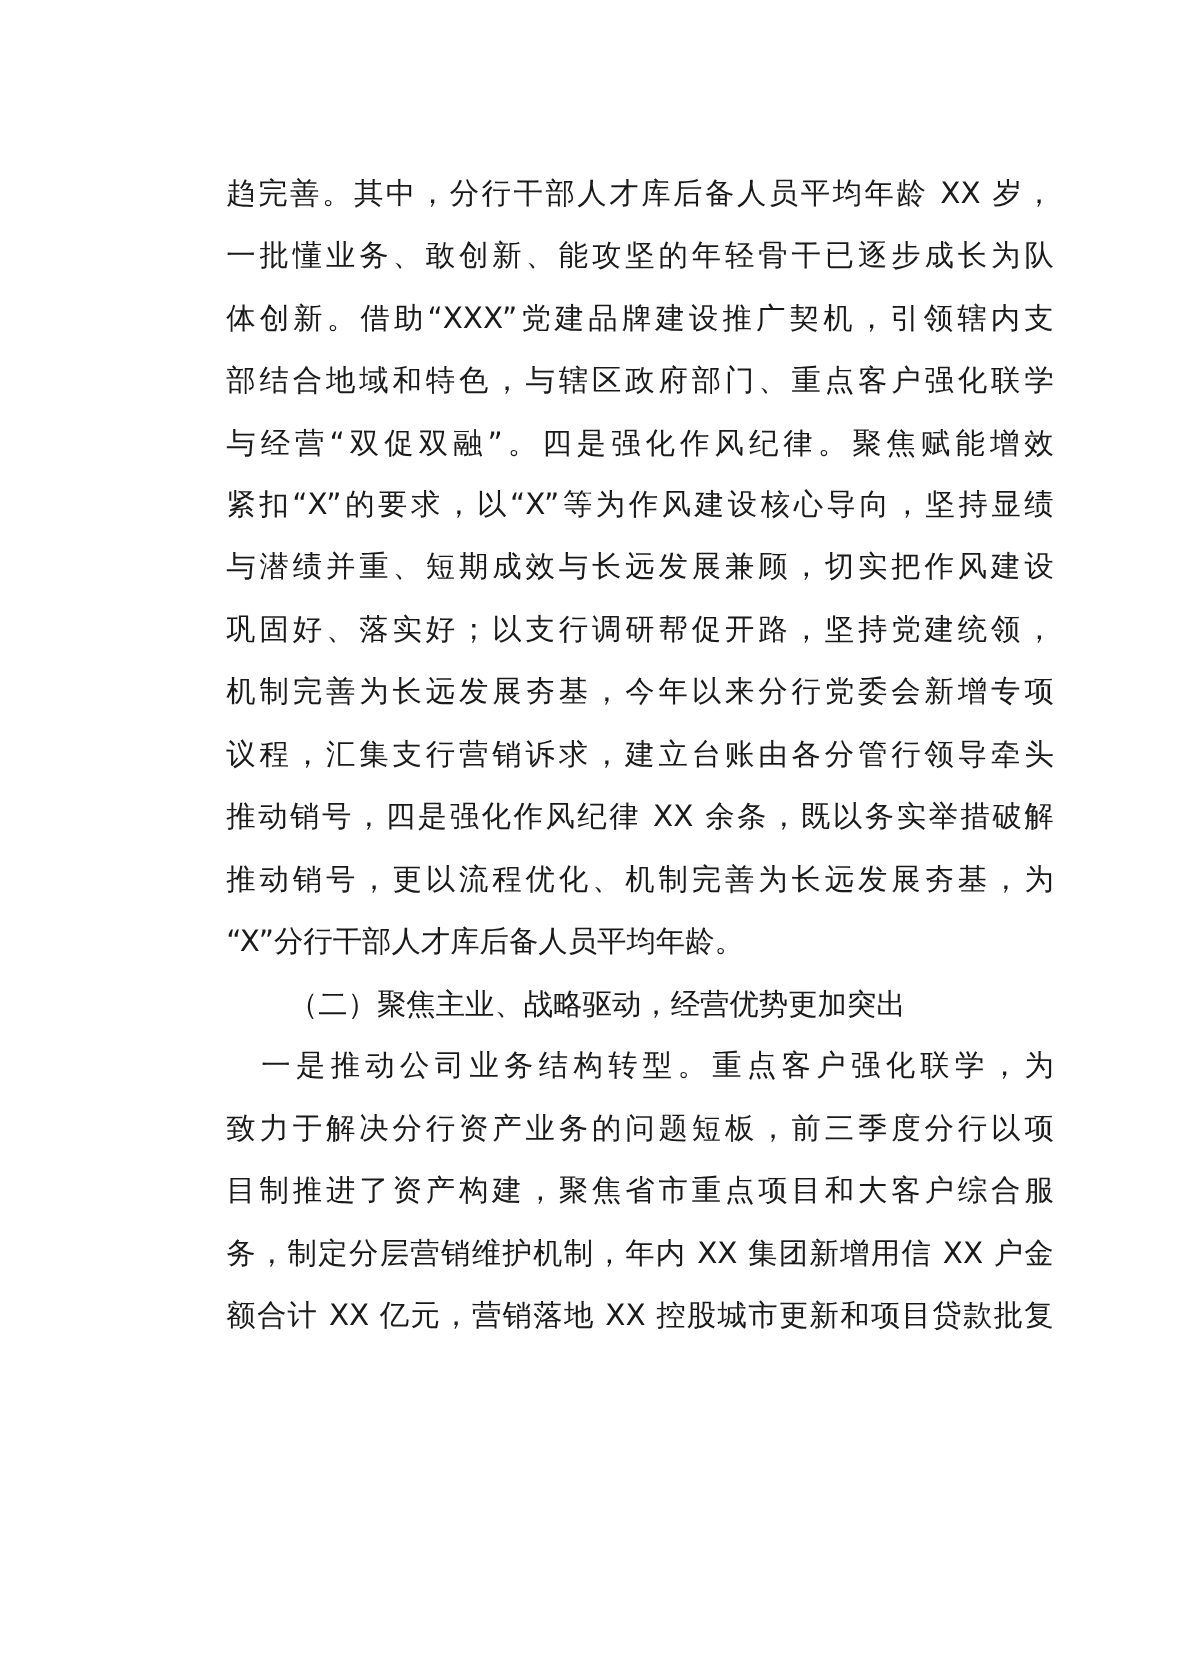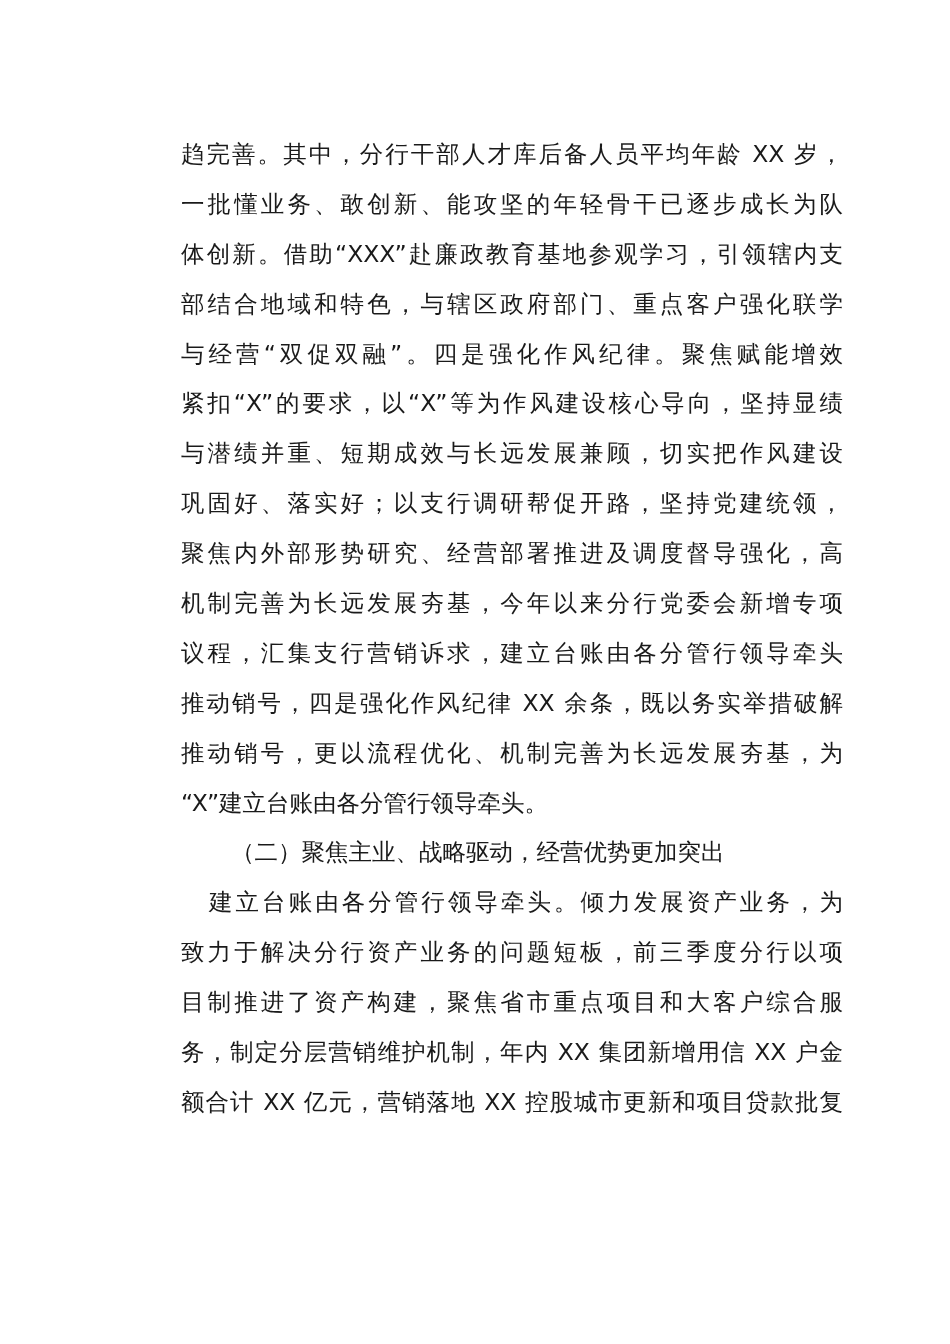--- a/index.html
+++ b/index.html
@@ -19,36 +19,35 @@
   .line.indent { padding-left: 50px; text-align-last: left; }
   .line.indent-j { padding-left: 28px; }
 </style>
 </head>
 <body>
 
 <div class="page">
   <div>
     <div class="line">趋完善。其中，分行干部人才库后备人员平均年龄 XX 岁，</div>
     <div class="line">一批懂业务、敢创新、能攻坚的年轻骨干已逐步成长为队</div>
-    <div class="line">体创新。借助“XXX”赴廉政教育基地参观学习，引领辖内支</div>
+    <div class="line">体创新。借助“XXX”党建品牌建设推广契机，引领辖内支</div>
     <div class="line">部结合地域和特色，与辖区政府部门、重点客户强化联学</div>
     <div class="line">与经营“双促双融”。四是强化作风纪律。聚焦赋能增效</div>
     <div class="line">紧扣“X”的要求，以“X”等为作风建设核心导向，坚持显绩</div>
     <div class="line">与潜绩并重、短期成效与长远发展兼顾，切实把作风建设</div>
     <div class="line">巩固好、落实好；以支行调研帮促开路，坚持党建统领，</div>
-    <div class="line">聚焦内外部形势研究、经营部署推进及调度督导强化，高</div>
     <div class="line">机制完善为长远发展夯基，今年以来分行党委会新增专项</div>
     <div class="line">议程，汇集支行营销诉求，建立台账由各分管行领导牵头</div>
     <div class="line">推动销号，四是强化作风纪律 XX 余条，既以务实举措破解</div>
     <div class="line">推动销号，更以流程优化、机制完善为长远发展夯基，为</div>
-    <div class="line last">“X”建立台账由各分管行领导牵头。</div>
+    <div class="line last">“X”分行干部人才库后备人员平均年龄。</div>
   </div>
 
   <div class="line indent">（二）聚焦主业、战略驱动，经营优势更加突出</div>
 
   <div>
-    <div class="line indent-j">建立台账由各分管行领导牵头。倾力发展资产业务，为</div>
+    <div class="line indent-j">一是推动公司业务结构转型。重点客户强化联学，为</div>
     <div class="line">致力于解决分行资产业务的问题短板，前三季度分行以项</div>
     <div class="line">目制推进了资产构建，聚焦省市重点项目和大客户综合服</div>
     <div class="line">务，制定分层营销维护机制，年内 XX 集团新增用信 XX 户金</div>
     <div class="line">额合计 XX 亿元，营销落地 XX 控股城市更新和项目贷款批复</div>
   </div>
 </div>
 
 </body></html>

